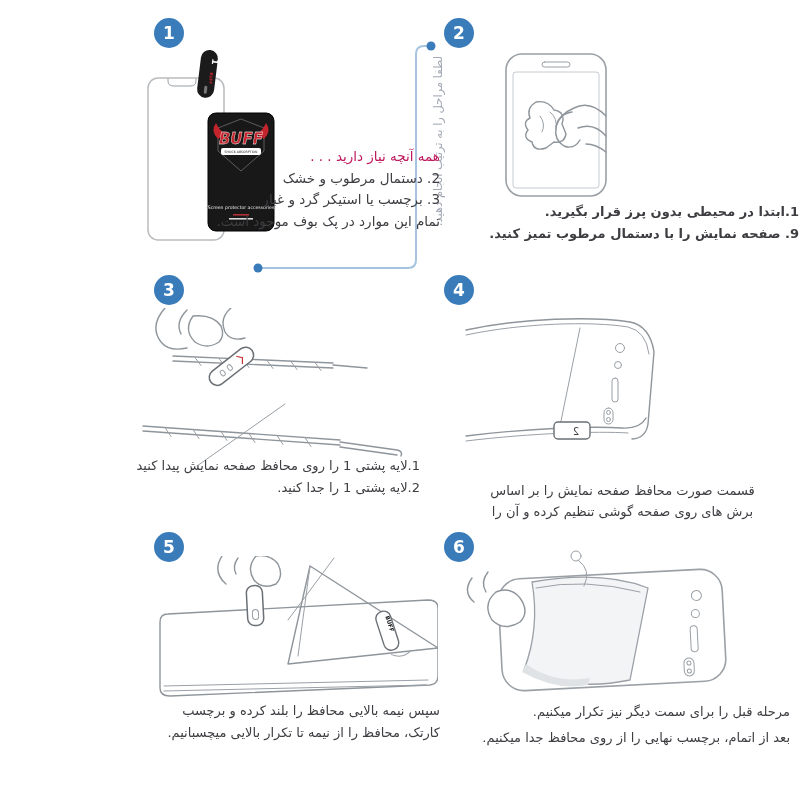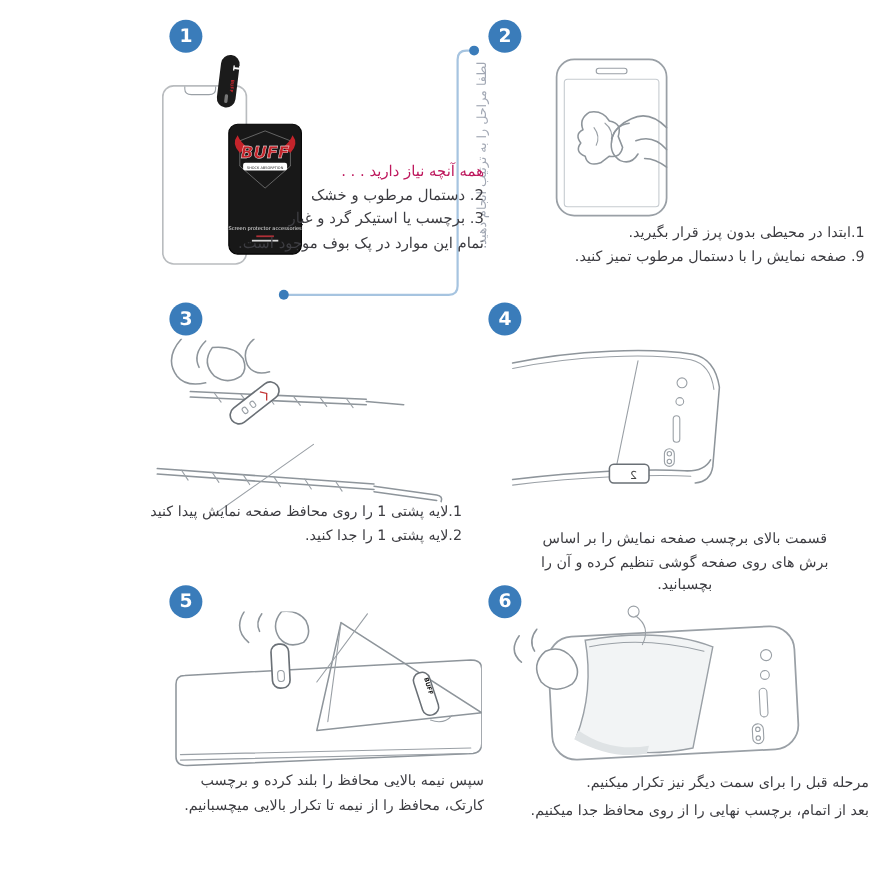--- a/index.html
+++ b/index.html
@@ -189,34 +189,33 @@
   </g>
 </svg>
 
 <div class="abs caption step1cap" style="right:360px;top:146px;">
   <div class="line cap-title">همه آنچه نیاز دارید . . .</div>
   <div class="line">2. دستمال مرطوب و خشک</div>
   <div class="line">3. برچسب یا استیکر گرد و غبار</div>
   <div class="line">تمام این موارد در پک بوف موجود است.</div>
 </div>
 
-<div class="abs caption" style="right:14px;top:201px;">
+<div class="abs caption" style="right:1px;top:201px;font-weight:bold;">
   <div class="line">1.ابتدا در محیطی بدون پرز قرار بگیرید.</div>
   <div class="line">9. صفحه نمایش را با دستمال مرطوب تمیز کنید.</div>
 </div>
 
 <div class="abs caption" style="right:380px;top:455px;line-height:22px;">
   <div class="line">1.لایه پشتی 1 را روی محافظ صفحه نمایش پیدا کنید</div>
   <div class="line">2.لایه پشتی 1 را جدا کنید.</div>
 </div>
 
 <div class="abs caption step4cap" style="left:455px;width:335px;top:481px;">
-  <div class="line">قسمت بالای برچسب صفحه نمایش را بر اساس</div>
+  <div class="line">قسمت صورت محافظ صفحه نمایش را بر اساس</div>
   <div class="line">برش های روی صفحه گوشی تنظیم کرده و آن را</div>
-  <div class="line">بچسبانید.</div>
 </div>
 
 <div class="abs caption" style="right:360px;top:700px;">
   <div class="line">سپس نیمه بالایی محافظ را بلند کرده و برچسب</div>
   <div class="line">کارتک، محافظ را از نیمه تا تکرار بالایی میچسبانیم.</div>
 </div>
 
 <div class="abs caption step6cap" style="right:10px;top:699px;">
   <div class="line">مرحله قبل را برای سمت دیگر نیز تکرار میکنیم.</div>
   <div class="line overflow-line">بعد از اتمام، برچسب نهایی را از روی محافظ جدا میکنیم.</div>

